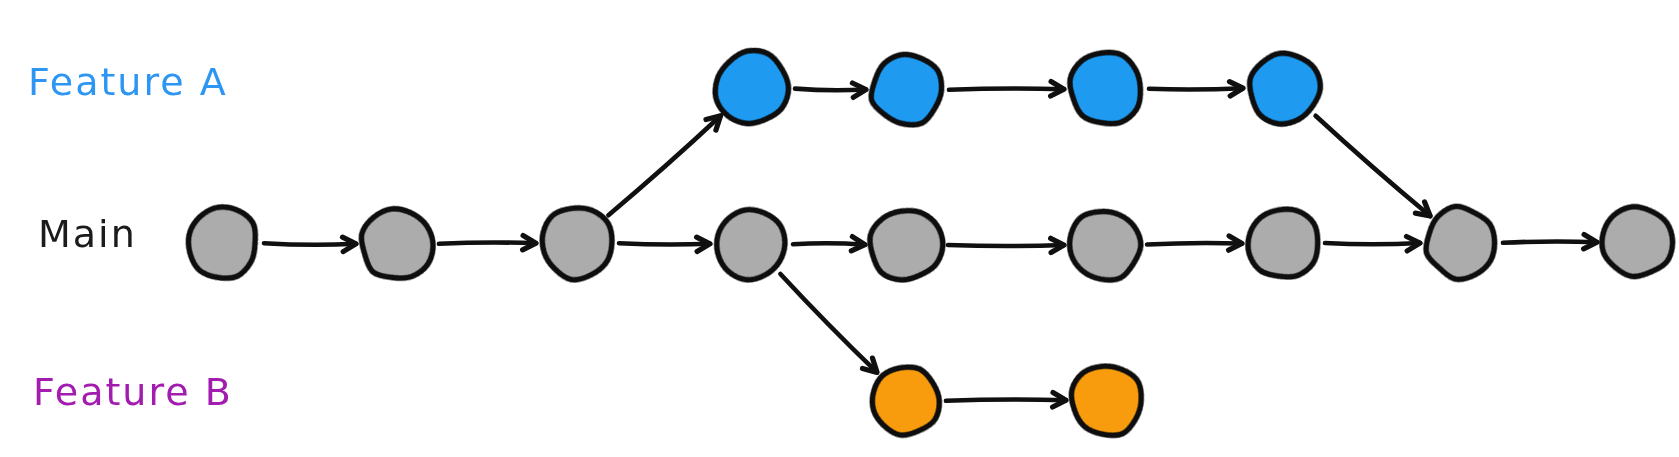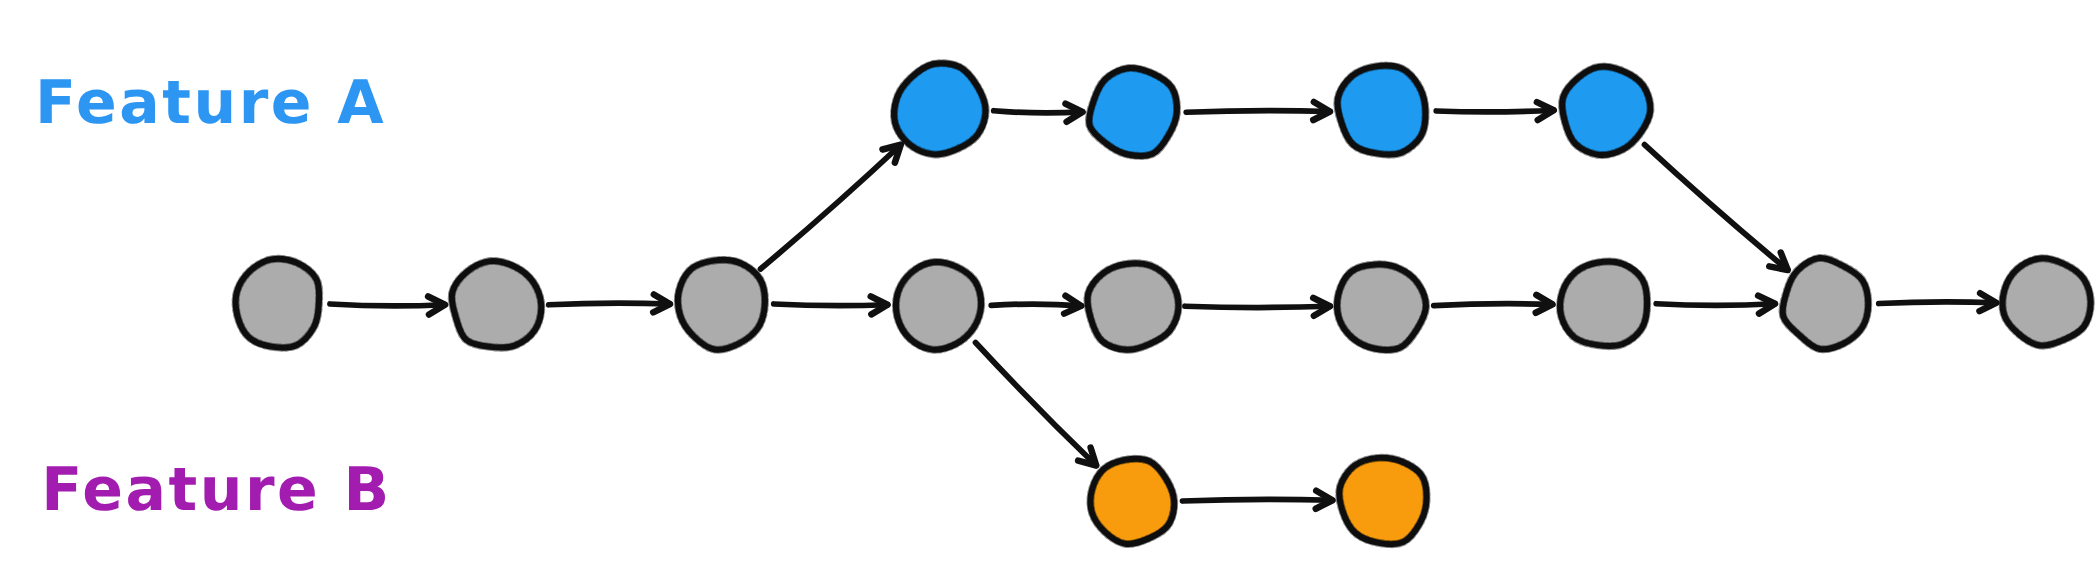--- a/index.html
+++ b/index.html
@@ -13,22 +13,22 @@
   }
   #diagram-svg {
     position: absolute;
     left: 0; top: 0;
     width: 1679px;
     height: 457px;
   }
   .branch-label {
     position: absolute;
     transform: translateY(-50%);
-    font-size: 48px;
-    font-weight: 700;
+    font-size: 38px;
+    font-weight: 400;
     letter-spacing: 2px;
     white-space: nowrap;
     user-select: none;
   }
 </style>
 </head>
 <body>
 
 <div id="stage">
   <svg id="diagram-svg" viewBox="0 0 1679 457" xmlns="http://www.w3.org/2000/svg">
@@ -89,15 +89,16 @@
       <path d="M 1320.3 88.0 C 1320.0 94.3, 1316.1 101.1, 1312.5 106.3 C 1308.8 111.6, 1304.0 116.6, 1298.4 119.5 C 1292.8 122.4, 1285.2 124.6, 1278.8 123.9 C 1272.5 123.1, 1264.9 119.6, 1260.4 115.2 C 1255.9 110.8, 1253.6 103.6, 1251.9 97.4 C 1250.2 91.2, 1248.7 83.9, 1250.4 78.1 C 1252.1 72.3, 1257.2 66.7, 1262.0 62.6 C 1266.8 58.5, 1273.0 54.4, 1279.0 53.5 C 1285.1 52.5, 1292.3 54.3, 1298.2 56.8 C 1304.2 59.3, 1310.8 63.2, 1314.5 68.4 C 1318.2 73.6, 1320.7 81.7, 1320.3 88.0 Z" fill="#1E9AF1" stroke="#1B1B1B" stroke-width="4.8" stroke-linejoin="round"></path>
       <path d="M 1320.3 88.0 C 1320.0 94.3, 1316.1 101.1, 1312.5 106.3 C 1308.8 111.6, 1304.0 116.6, 1298.4 119.5 C 1292.8 122.4, 1285.2 124.6, 1278.8 123.9 C 1272.5 123.1, 1264.9 119.6, 1260.4 115.2 C 1255.9 110.8, 1253.6 103.6, 1251.9 97.4 C 1250.2 91.2, 1248.7 83.9, 1250.4 78.1 C 1252.1 72.3, 1257.2 66.7, 1262.0 62.6 C 1266.8 58.5, 1273.0 54.4, 1279.0 53.5 C 1285.1 52.5, 1292.3 54.3, 1298.2 56.8 C 1304.2 59.3, 1310.8 63.2, 1314.5 68.4 C 1318.2 73.6, 1320.7 81.7, 1320.3 88.0 Z" fill="none" stroke="#000000" stroke-width="6.4" stroke-dasharray="1.5 2.8" opacity="0.45" stroke-linecap="round"></path>
       <path d="M 939.3 401.0 C 939.6 407.2, 938.0 415.0, 934.6 420.0 C 931.1 425.0, 924.4 428.4, 918.6 430.9 C 912.9 433.4, 905.9 435.9, 900.1 435.0 C 894.3 434.1, 888.2 429.6, 883.8 425.5 C 879.4 421.3, 875.3 415.9, 873.6 410.2 C 871.9 404.6, 872.0 397.6, 873.6 391.8 C 875.1 386.0, 878.4 379.4, 882.8 375.4 C 887.3 371.4, 894.1 368.9, 900.2 367.8 C 906.4 366.8, 914.1 366.5, 919.6 369.0 C 925.0 371.6, 929.6 377.7, 932.9 383.1 C 936.2 388.4, 939.0 394.8, 939.3 401.0 Z" fill="#F89C0E" stroke="#1B1B1B" stroke-width="4.8" stroke-linejoin="round"></path>
       <path d="M 939.3 401.0 C 939.6 407.2, 938.0 415.0, 934.6 420.0 C 931.1 425.0, 924.4 428.4, 918.6 430.9 C 912.9 433.4, 905.9 435.9, 900.1 435.0 C 894.3 434.1, 888.2 429.6, 883.8 425.5 C 879.4 421.3, 875.3 415.9, 873.6 410.2 C 871.9 404.6, 872.0 397.6, 873.6 391.8 C 875.1 386.0, 878.4 379.4, 882.8 375.4 C 887.3 371.4, 894.1 368.9, 900.2 367.8 C 906.4 366.8, 914.1 366.5, 919.6 369.0 C 925.0 371.6, 929.6 377.7, 932.9 383.1 C 936.2 388.4, 939.0 394.8, 939.3 401.0 Z" fill="none" stroke="#000000" stroke-width="6.4" stroke-dasharray="1.5 2.8" opacity="0.45" stroke-linecap="round"></path>
       <path d="M 1141.2 400.0 C 1141.0 406.4, 1139.1 413.0, 1135.9 418.6 C 1132.8 424.2, 1128.0 431.1, 1122.4 433.7 C 1116.7 436.2, 1108.5 435.4, 1102.1 434.1 C 1095.7 432.9, 1088.9 430.4, 1084.2 426.3 C 1079.6 422.2, 1076.3 415.7, 1074.3 409.6 C 1072.2 403.5, 1070.5 395.9, 1072.0 389.7 C 1073.5 383.6, 1078.3 376.6, 1083.3 372.7 C 1088.4 368.8, 1095.9 366.9, 1102.1 366.3 C 1108.4 365.7, 1115.2 366.7, 1121.1 369.1 C 1127.0 371.5, 1134.1 375.3, 1137.4 380.5 C 1140.8 385.6, 1141.5 393.6, 1141.2 400.0 Z" fill="#F89C0E" stroke="#1B1B1B" stroke-width="4.8" stroke-linejoin="round"></path>
       <path d="M 1141.2 400.0 C 1141.0 406.4, 1139.1 413.0, 1135.9 418.6 C 1132.8 424.2, 1128.0 431.1, 1122.4 433.7 C 1116.7 436.2, 1108.5 435.4, 1102.1 434.1 C 1095.7 432.9, 1088.9 430.4, 1084.2 426.3 C 1079.6 422.2, 1076.3 415.7, 1074.3 409.6 C 1072.2 403.5, 1070.5 395.9, 1072.0 389.7 C 1073.5 383.6, 1078.3 376.6, 1083.3 372.7 C 1088.4 368.8, 1095.9 366.9, 1102.1 366.3 C 1108.4 365.7, 1115.2 366.7, 1121.1 369.1 C 1127.0 371.5, 1134.1 375.3, 1137.4 380.5 C 1140.8 385.6, 1141.5 393.6, 1141.2 400.0 Z" fill="none" stroke="#000000" stroke-width="6.4" stroke-dasharray="1.5 2.8" opacity="0.45" stroke-linecap="round"></path>
     </svg>
 
   <div class="branch-label" id="label-0" style="left: 28px; top: 82px; color: rgb(45, 150, 243);">Feature A</div>
 
+  <div class="branch-label" id="label-1" style="left: 38px; top: 234px; color: rgb(27, 27, 27);">Main</div>
 
   <div class="branch-label" id="label-2" style="left: 33px; top: 392px; color: #a21caf;">Feature B</div>
 </div>
 
 </body></html>

